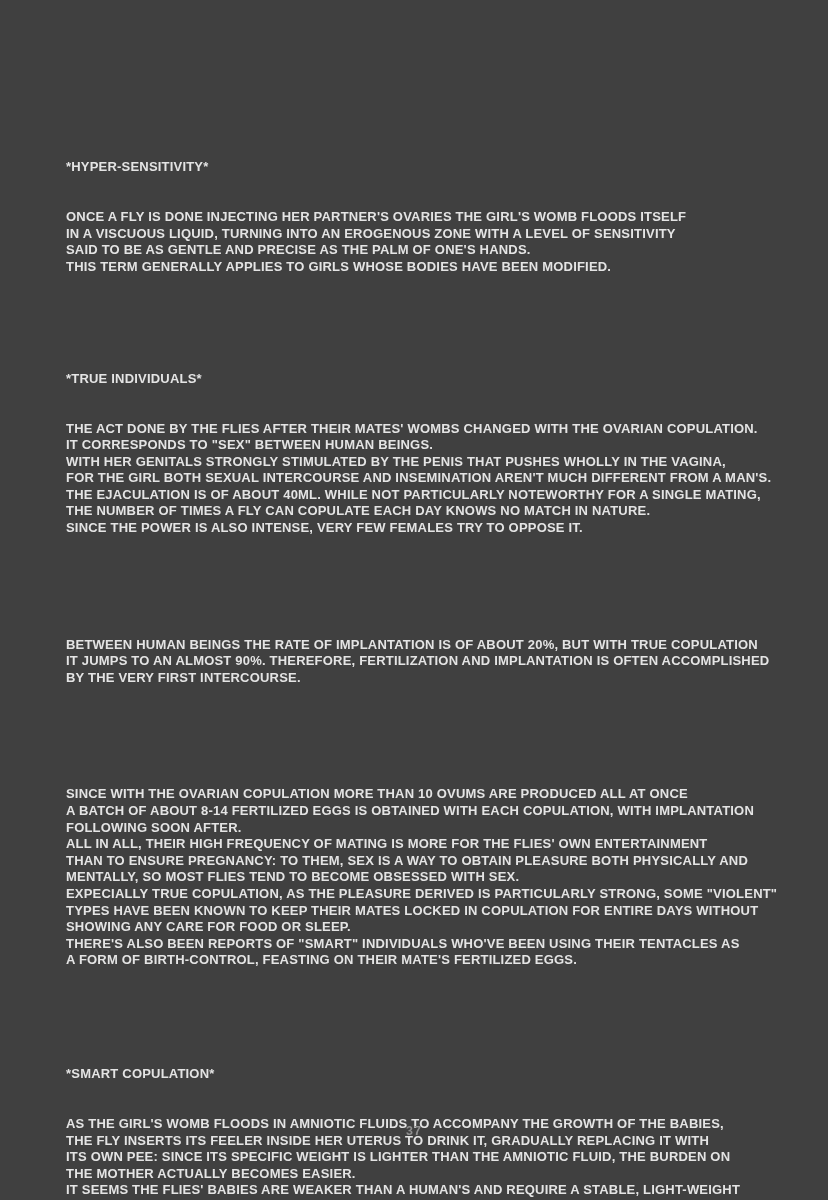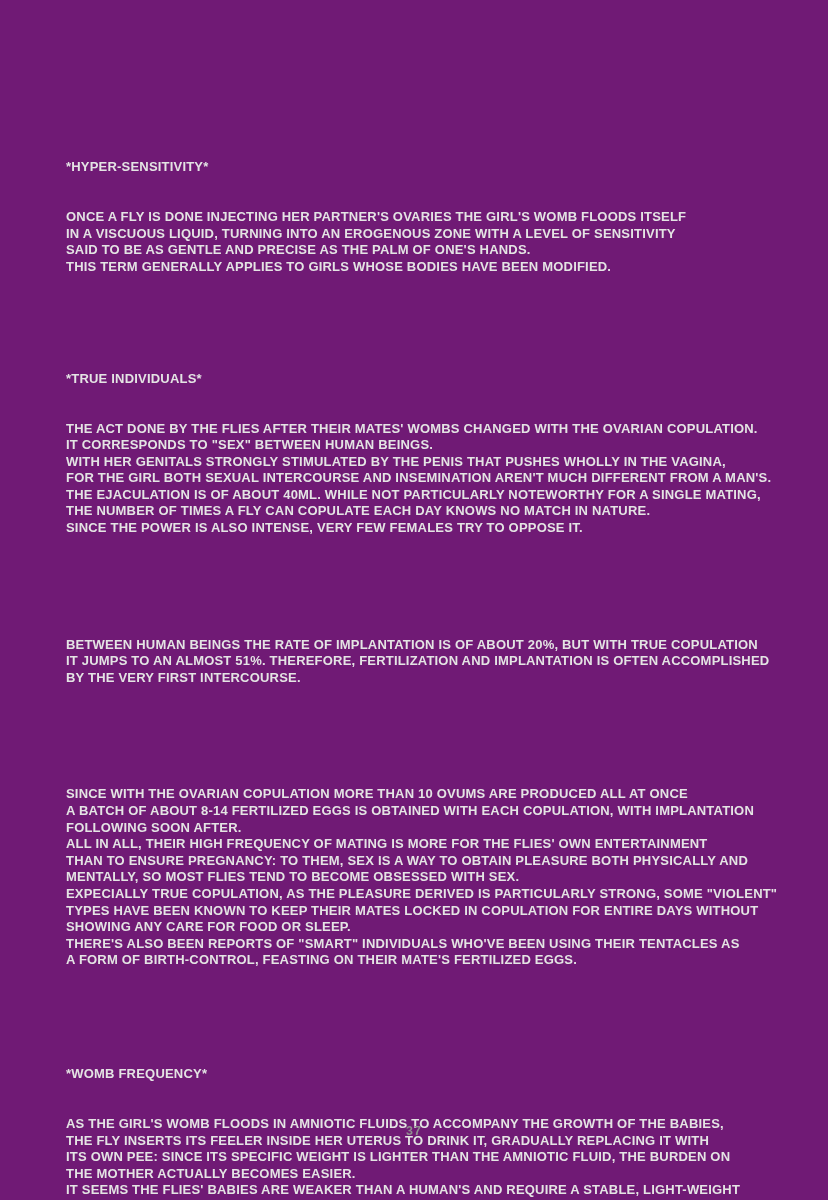--- a/index.html
+++ b/index.html
@@ -10,21 +10,21 @@
     width: 828px;
     height: 1200px;
     background: #000000;
     position: relative;
     overflow: hidden;
     font-family: "Liberation Sans", sans-serif;
   }
   .page {
     position: absolute;
     inset: 0;
-    background: #701a75;
+    background: #404040;
   }
   .page-content {
     position: absolute;
     left: 66px;
     top: 126px;
     right: 30px;
   }
   .text-block {
     color: #e4e4e4;
     font-family: "Liberation Sans", sans-serif;
@@ -73,41 +73,41 @@
 WITH HER GENITALS STRONGLY STIMULATED BY THE PENIS THAT PUSHES WHOLLY IN THE VAGINA,
 FOR THE GIRL BOTH SEXUAL INTERCOURSE AND INSEMINATION AREN'T MUCH DIFFERENT FROM A MAN'S.
 THE EJACULATION IS OF ABOUT 40ML. WHILE NOT PARTICULARLY NOTEWORTHY FOR A SINGLE MATING,
 THE NUMBER OF TIMES A FLY CAN COPULATE EACH DAY KNOWS NO MATCH IN NATURE.
 SINCE THE POWER IS ALSO INTENSE, VERY FEW FEMALES TRY TO OPPOSE IT.</div>
     </div>
 
     <div class="text-block gap-normal">
       
       <div class="block-body">BETWEEN HUMAN BEINGS THE RATE OF IMPLANTATION IS OF ABOUT 20%, BUT WITH TRUE COPULATION
-IT JUMPS TO AN ALMOST 51%. THEREFORE, FERTILIZATION AND IMPLANTATION IS OFTEN ACCOMPLISHED
+IT JUMPS TO AN ALMOST 90%. THEREFORE, FERTILIZATION AND IMPLANTATION IS OFTEN ACCOMPLISHED
 BY THE VERY FIRST INTERCOURSE.</div>
     </div>
 
     <div class="text-block gap-normal">
       
       <div class="block-body">SINCE WITH THE OVARIAN COPULATION MORE THAN 10 OVUMS ARE PRODUCED ALL AT ONCE
 A BATCH OF ABOUT 8-14 FERTILIZED EGGS IS OBTAINED WITH EACH COPULATION, WITH IMPLANTATION
 FOLLOWING SOON AFTER.
 ALL IN ALL, THEIR HIGH FREQUENCY OF MATING IS MORE FOR THE FLIES' OWN ENTERTAINMENT
 THAN TO ENSURE PREGNANCY: TO THEM, SEX IS A WAY TO OBTAIN PLEASURE BOTH PHYSICALLY AND
 MENTALLY, SO MOST FLIES TEND TO BECOME OBSESSED WITH SEX.
 EXPECIALLY TRUE COPULATION, AS THE PLEASURE DERIVED IS PARTICULARLY STRONG, SOME "VIOLENT"
 TYPES HAVE BEEN KNOWN TO KEEP THEIR MATES LOCKED IN COPULATION FOR ENTIRE DAYS WITHOUT
 SHOWING ANY CARE FOR FOOD OR SLEEP.
 THERE'S ALSO BEEN REPORTS OF "SMART" INDIVIDUALS WHO'VE BEEN USING THEIR TENTACLES AS
 A FORM OF BIRTH-CONTROL, FEASTING ON THEIR MATE'S FERTILIZED EGGS.</div>
     </div>
 
     <div class="text-block gap-xlarge">
-      <div class="block-title">*WOMB FREQUENCY*</div>
+      <div class="block-title">*SMART COPULATION*</div>
       <div class="block-body">AS THE GIRL'S WOMB FLOODS IN AMNIOTIC FLUIDS TO ACCOMPANY THE GROWTH OF THE BABIES,
 THE FLY INSERTS ITS FEELER INSIDE HER UTERUS TO DRINK IT, GRADUALLY REPLACING IT WITH
 ITS OWN PEE: SINCE ITS SPECIFIC WEIGHT IS LIGHTER THAN THE AMNIOTIC FLUID, THE BURDEN ON
 THE MOTHER ACTUALLY BECOMES EASIER.
 IT SEEMS THE FLIES' BABIES ARE WEAKER THAN A HUMAN'S AND REQUIRE A STABLE, LIGHT-WEIGHT
 ENVIRONMENT TO GROW UP SAFELY.
 DESPITE THIS ACT OPENING A HOLE IN THE AMNIO THERE'S NO RISK OF MEMBRANE RUPTURE,
 AS THE CONNECTED FEELER REMAINS COATED IN MUCUS FOR THE WHOLE THREE MONTHS BETWEEN
 IMPLANTATION AND BIRTH.
 MOREOVER, SINCE EACH PREGNANCY INVOLVES 10 OR MORE EMBRYOS IT'S QUITE COMMON FOR

